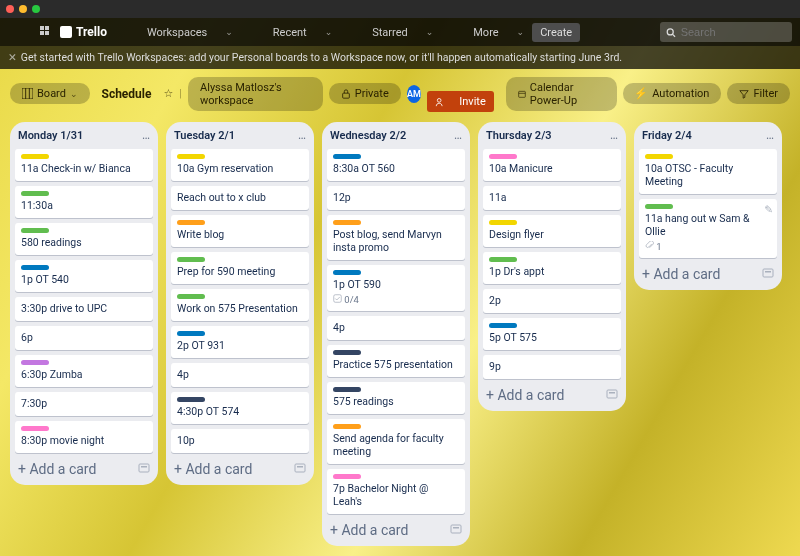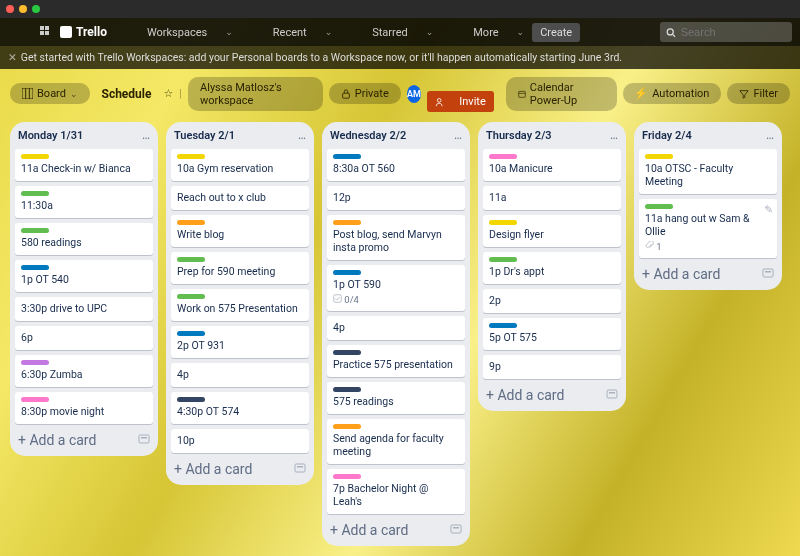--- a/index.html
+++ b/index.html
@@ -179,20 +179,23 @@
         <div>3:30p drive to UPC</div>
       </div>
       <div class="card">
         <div>6p</div>
       </div>
       <div class="card">
         <div class="label l-purple"></div>
         <div>6:30p Zumba</div>
       </div>
       <div class="card">
+        <div>7:30p</div>
+      </div>
+      <div class="card">
         <div class="label l-pink"></div>
         <div>8:30p movie night</div>
       </div>
       <div class="addcard">
         <span>+ Add a card</span>
         <span class="tplicon"><svg width="12" height="12" viewBox="0 0 12 12">
             <rect x="1" y="2" width="10" height="8" rx="1" fill="none" stroke="#6b778c"></rect>
             <rect x="3" y="4" width="6" height="1.5" fill="#6b778c"></rect>
           </svg></span>
       </div>

